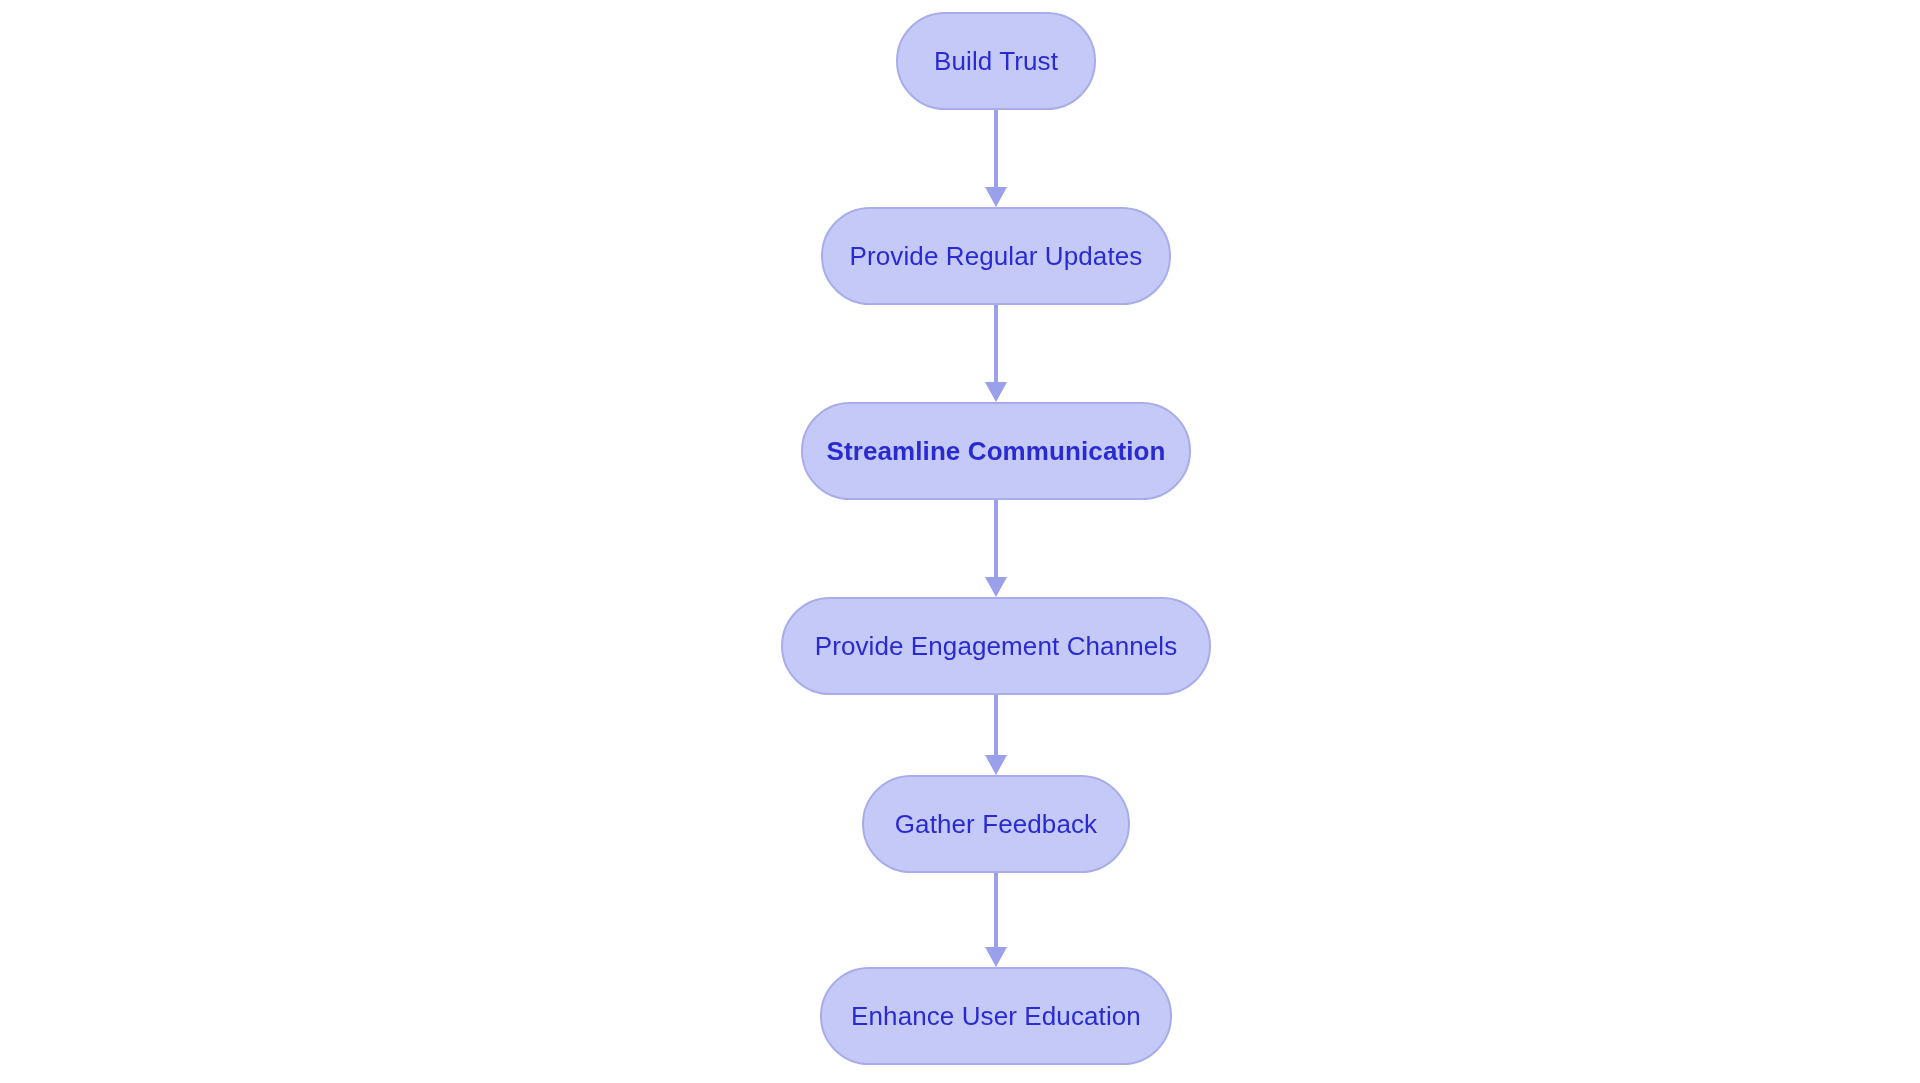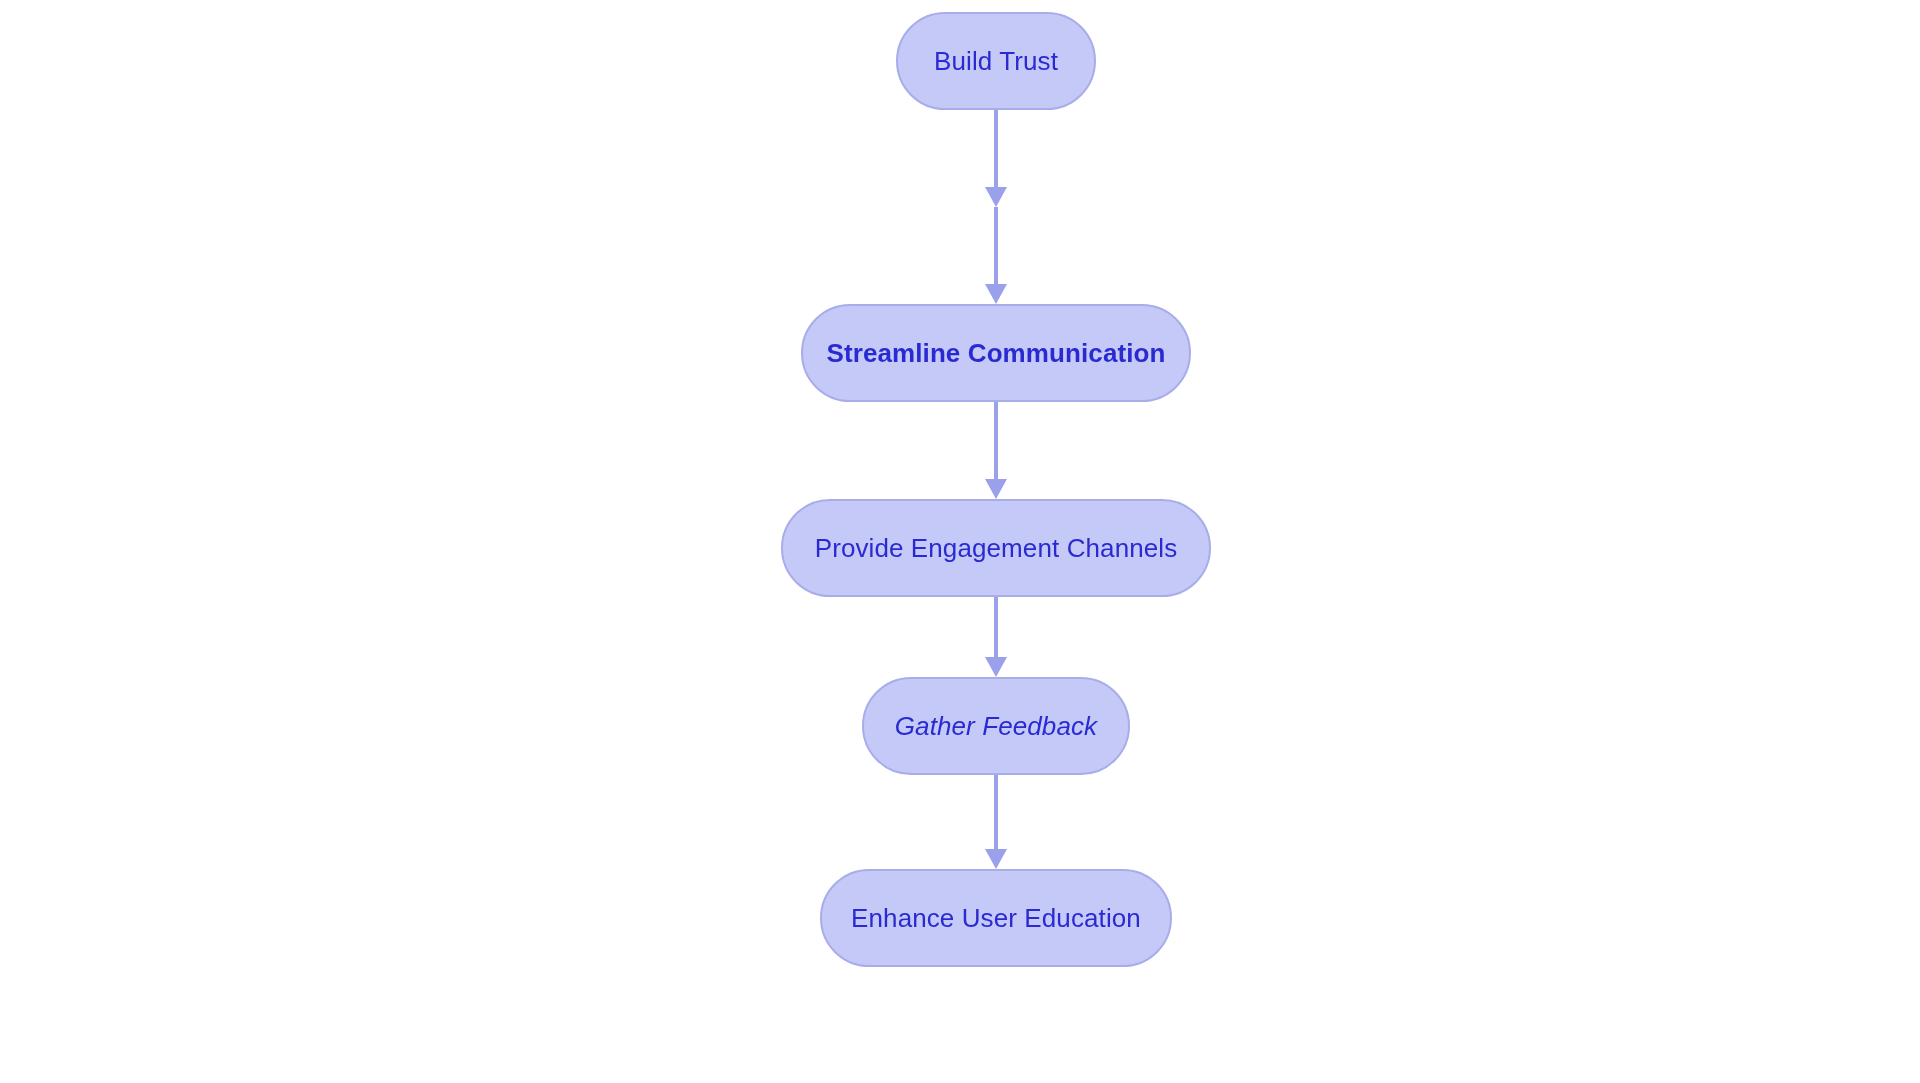--- a/index.html
+++ b/index.html
@@ -53,21 +53,21 @@
     color: #2a2ad2;
     white-space: nowrap;
     letter-spacing: 0.1px;
   }
 
   
   .node-w-1 { width: 200px; }
   .node-w-2 { width: 350px; }
   .node-w-3 { width: 390px; font-weight: bold; }
   .node-w-4 { width: 430px; }
-  .node-w-5 { width: 268px; font-style: italic; }
+  .node-w-5 { width: 268px; }
   .node-w-6 { width: 352px; }
 
   .connector {
     position: relative;
     width: 24px;
     flex: 0 0 auto;
     display: flex;
     flex-direction: column;
     align-items: center;
     justify-content: flex-start;
@@ -107,20 +107,23 @@
 
     <div class="node node-w-1">
       <span class="node-label">Build Trust</span>
     </div>
 
     <div class="connector connector-gap-1">
       <div class="connector-line"></div>
       <div class="connector-head"></div>
     </div>
 
+    <div class="node node-w-2">
+      <span class="node-label">Provide Regular Updates</span>
+    </div>
 
     <div class="connector connector-gap-2">
       <div class="connector-line"></div>
       <div class="connector-head"></div>
     </div>
 
     <div class="node node-w-3">
       <span class="node-label">Streamline Communication</span>
     </div>
 

